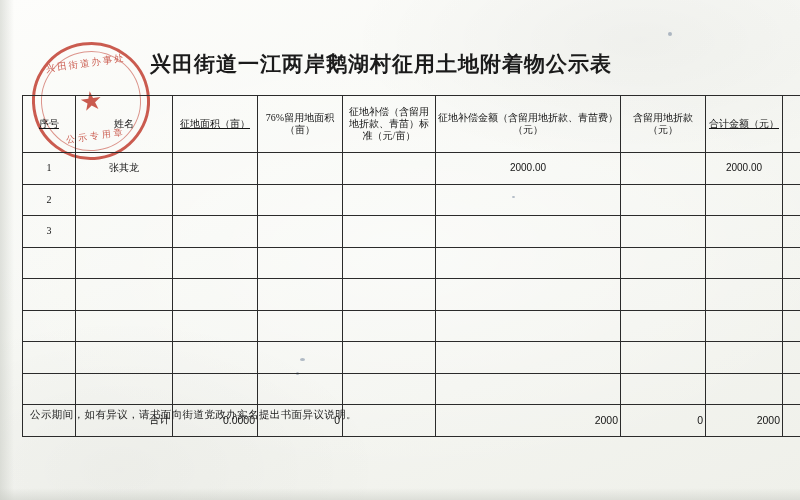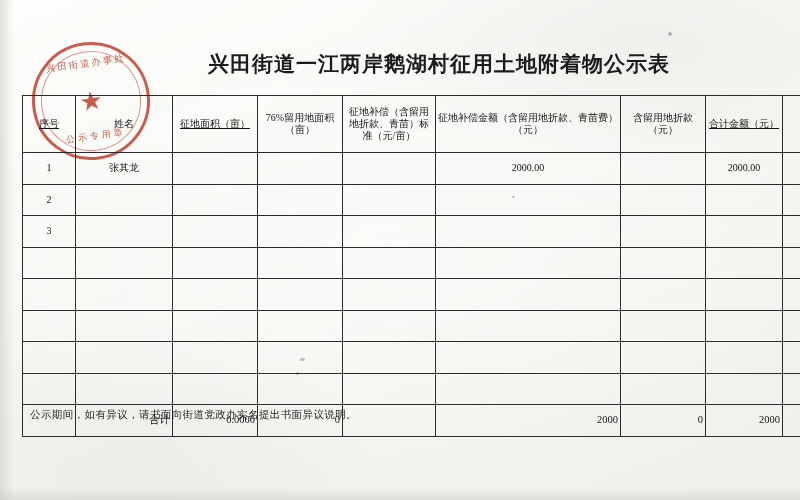--- a/index.html
+++ b/index.html
@@ -41,21 +41,21 @@
     background: linear-gradient(0deg, rgba(200,203,196,0.5), rgba(255,255,255,0));
     pointer-events: none;
   }
 
   
   .doc-title {
     position: absolute;
     left: 150px;
     top: 50px;
     width: 520px;
-    text-align: right;
+    text-align: left;
     font-family: "Liberation Serif", serif;
     font-weight: bold;
     font-size: 21px;
     letter-spacing: 1px;
     color: #1b1b1b;
   }
 
   
   .seal {
     position: absolute;
@@ -152,21 +152,21 @@
   .hdr-attach { width: 80px; }
   .hdr-total { width: 72px; text-decoration: underline; }
   .hdr-remark { width: 62px; }
 
   .handwrite {
     font-family: "Liberation Serif", serif;
     font-size: 10.5px;
     color: #1a1a2e;
   }
   .num-cell {
-    font-family: Liberation Serif, serif;
+    font-family: Liberation Sans, sans-serif;
     font-size: 10px;
   }
 
   
   .footer-note {
     position: absolute;
     left: 30px;
     top: 408px;
     font-family: "Liberation Serif", serif;
     font-size: 10.5px;

